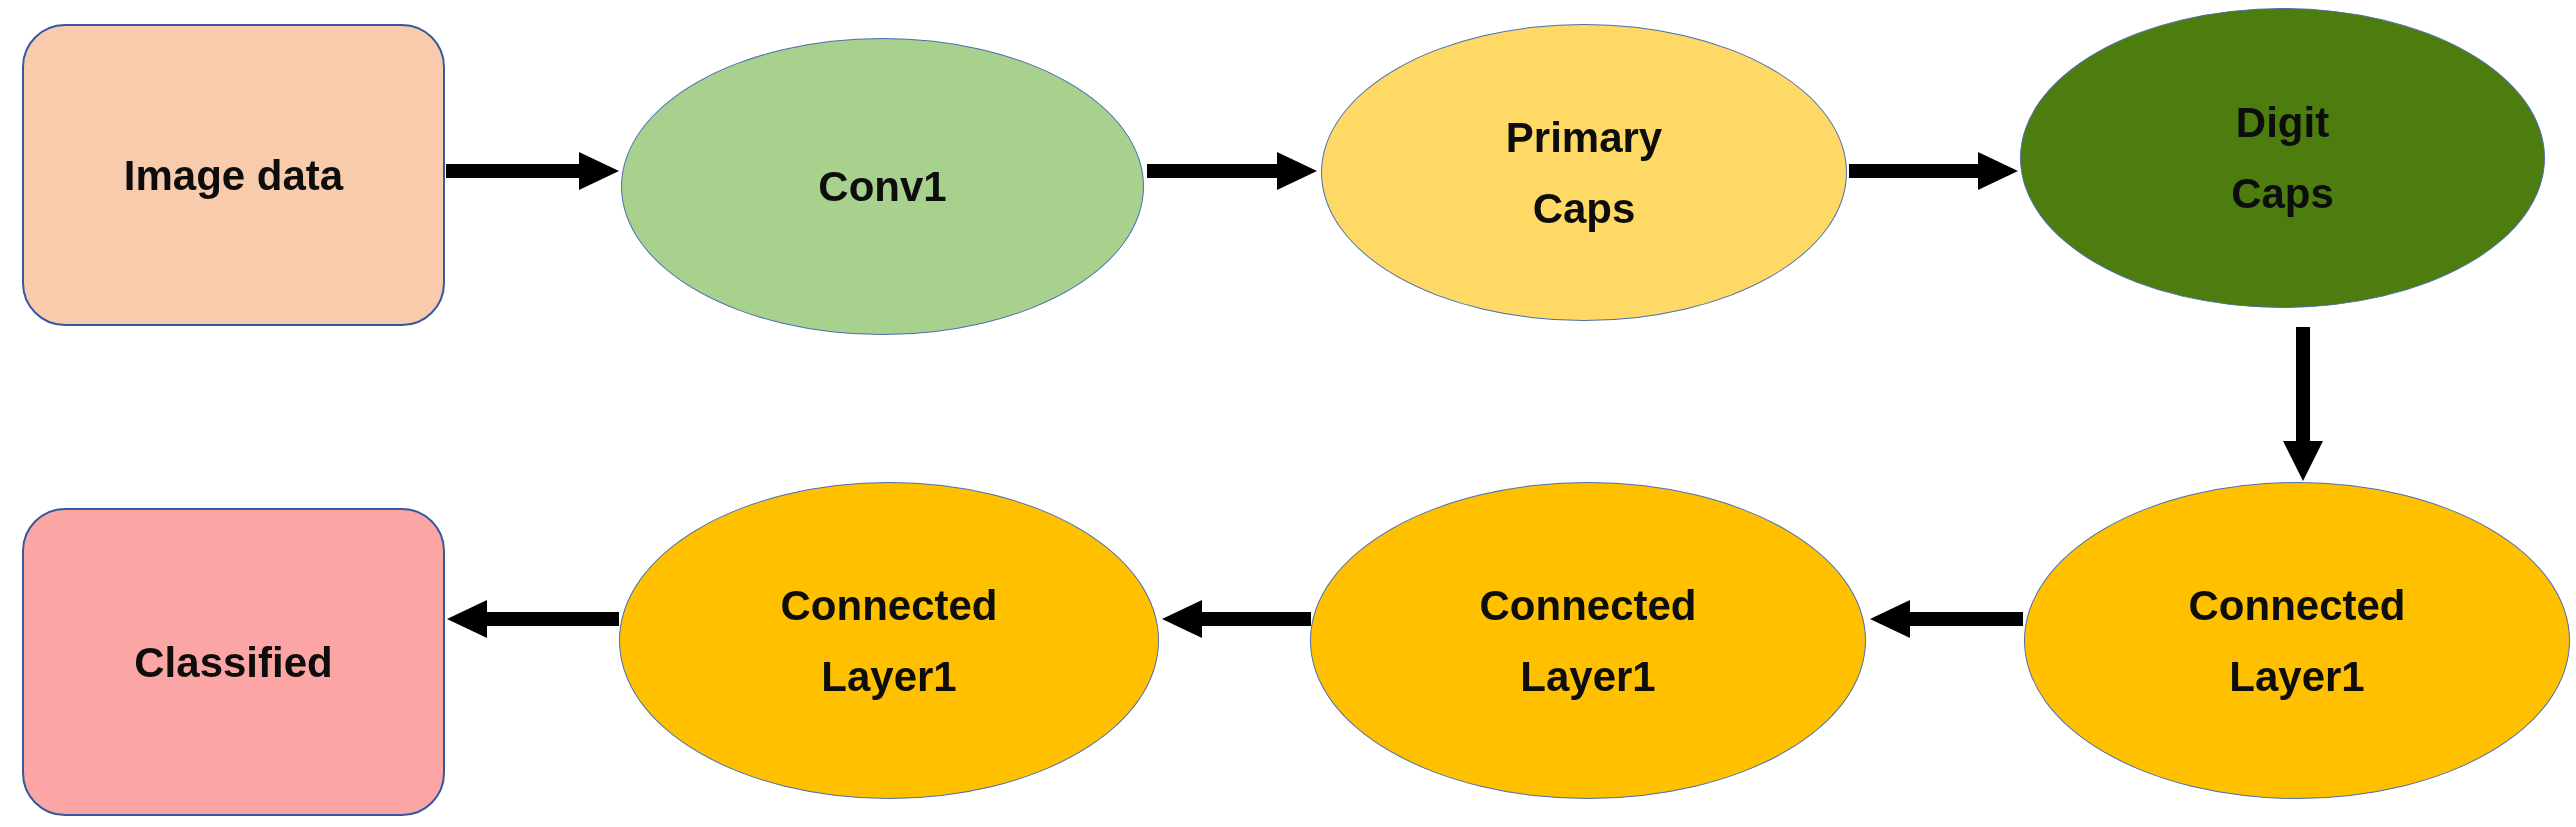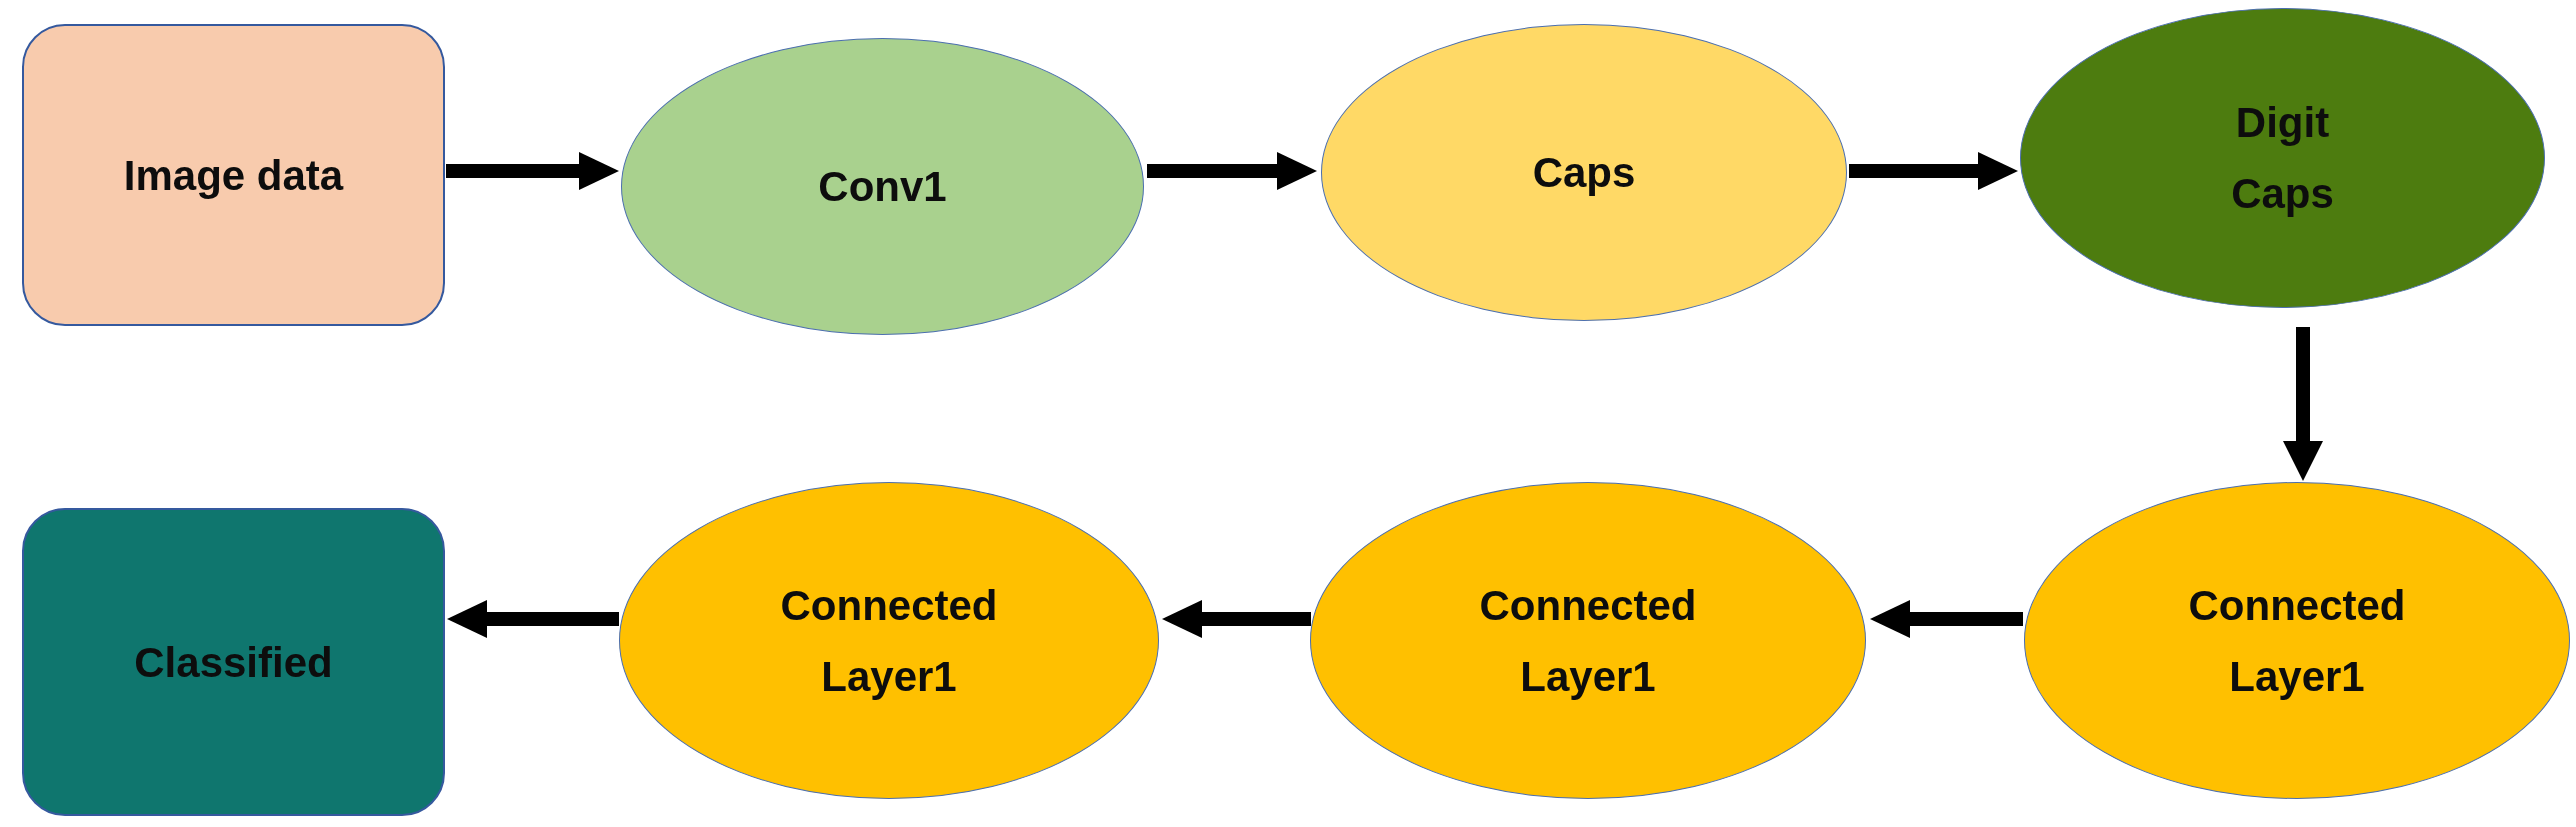--- a/index.html
+++ b/index.html
@@ -38,20 +38,21 @@
 
   <div class="node ellipse" style="left: 621px; top: 38px; width: 523px; height: 297px; background: rgb(169, 209, 142);">
     <div class="label">
       <span>Conv1</span>
 
     </div>
   </div>
 
   <div class="node ellipse" style="left: 1321px; top: 24px; width: 526px; height: 297px; background: rgb(255, 217, 102);">
     <div class="label">
+      <span>Primary</span>
       <span>Caps</span>
     </div>
   </div>
 
   <div class="node ellipse" style="left: 2020px; top: 8px; width: 525px; height: 300px; background: #4d7c0f;">
     <div class="label">
       <span>Digit</span>
       <span>Caps</span>
     </div>
   </div>
@@ -70,21 +71,21 @@
     </div>
   </div>
 
   <div class="node ellipse" style="left: 619px; top: 482px; width: 540px; height: 317px; background: rgb(255, 192, 0);">
     <div class="label">
       <span>Connected</span>
       <span>Layer1</span>
     </div>
   </div>
 
-  <div class="node rect" style="left: 22px; top: 508px; width: 423px; height: 308px; background: #0f766e;">
+  <div class="node rect" style="left: 22px; top: 508px; width: 423px; height: 308px; background: #fca5a5;">
     <div class="label">
       <span>Classified</span>
     </div>
   </div>
 
   <div class="arrow right" style="left:446px;top:152px;width:173px;height:38px;">
     <div class="shaft"></div>
     <div class="head"></div>
   </div>
 

